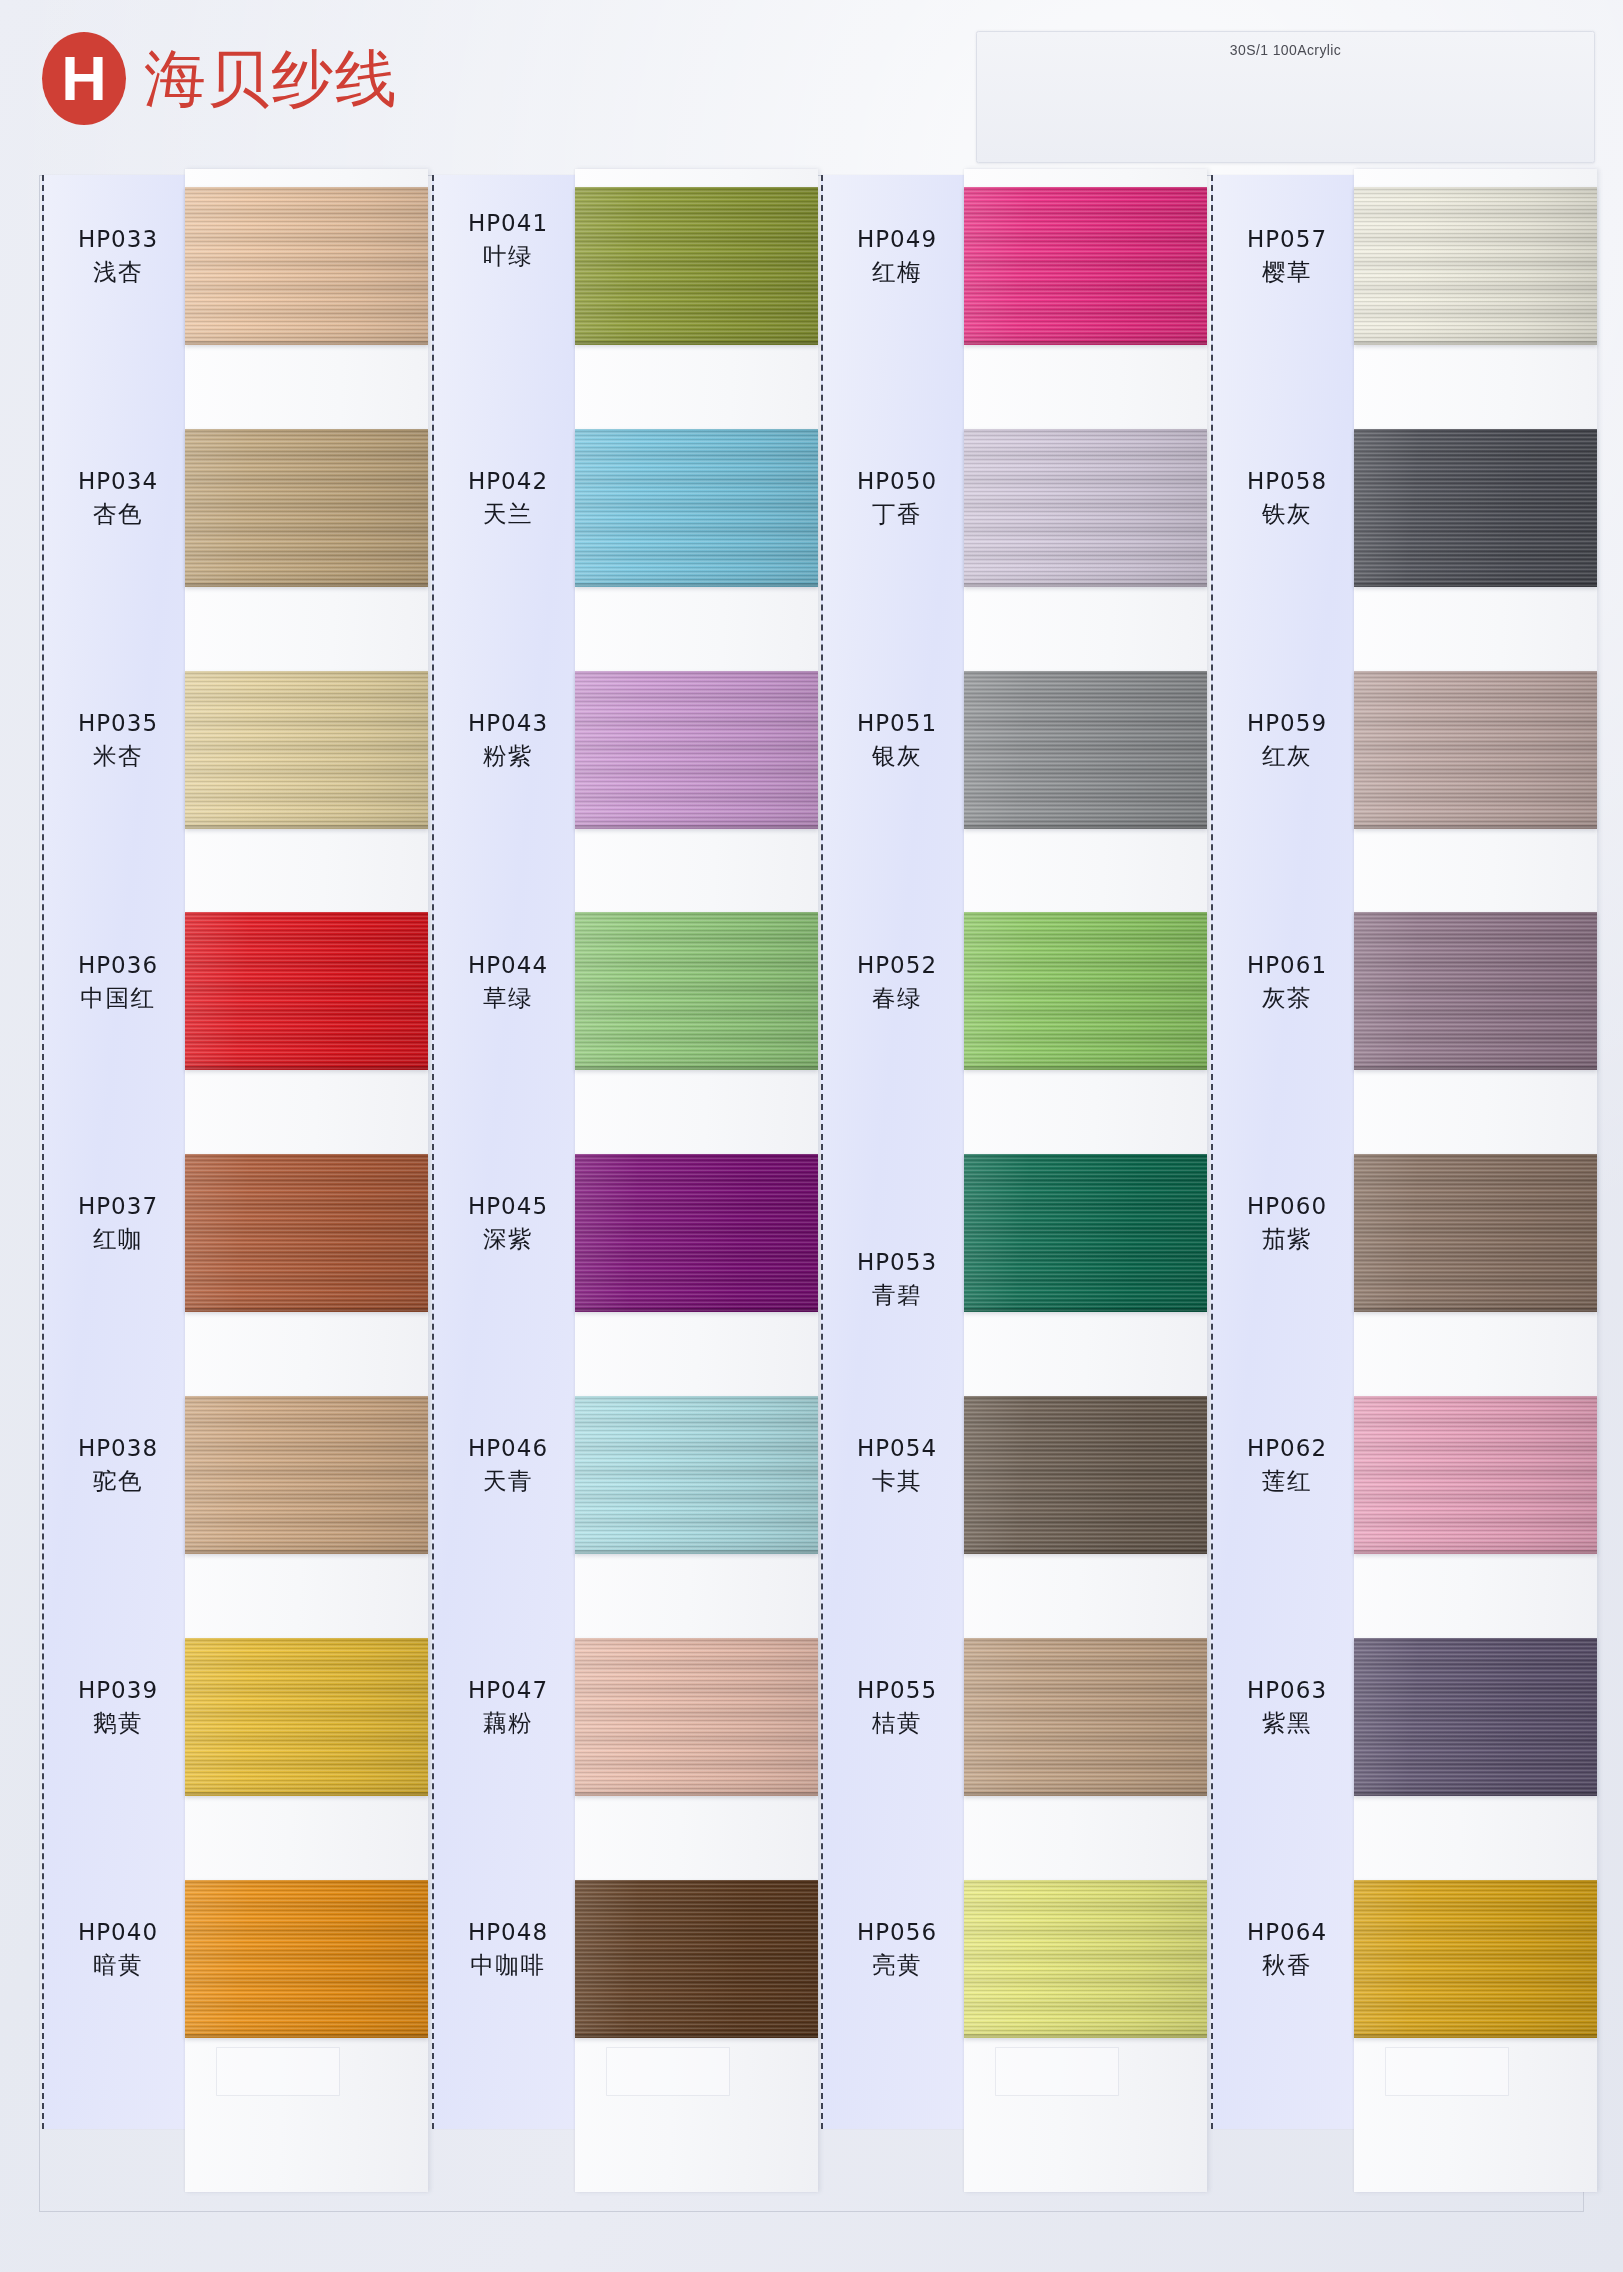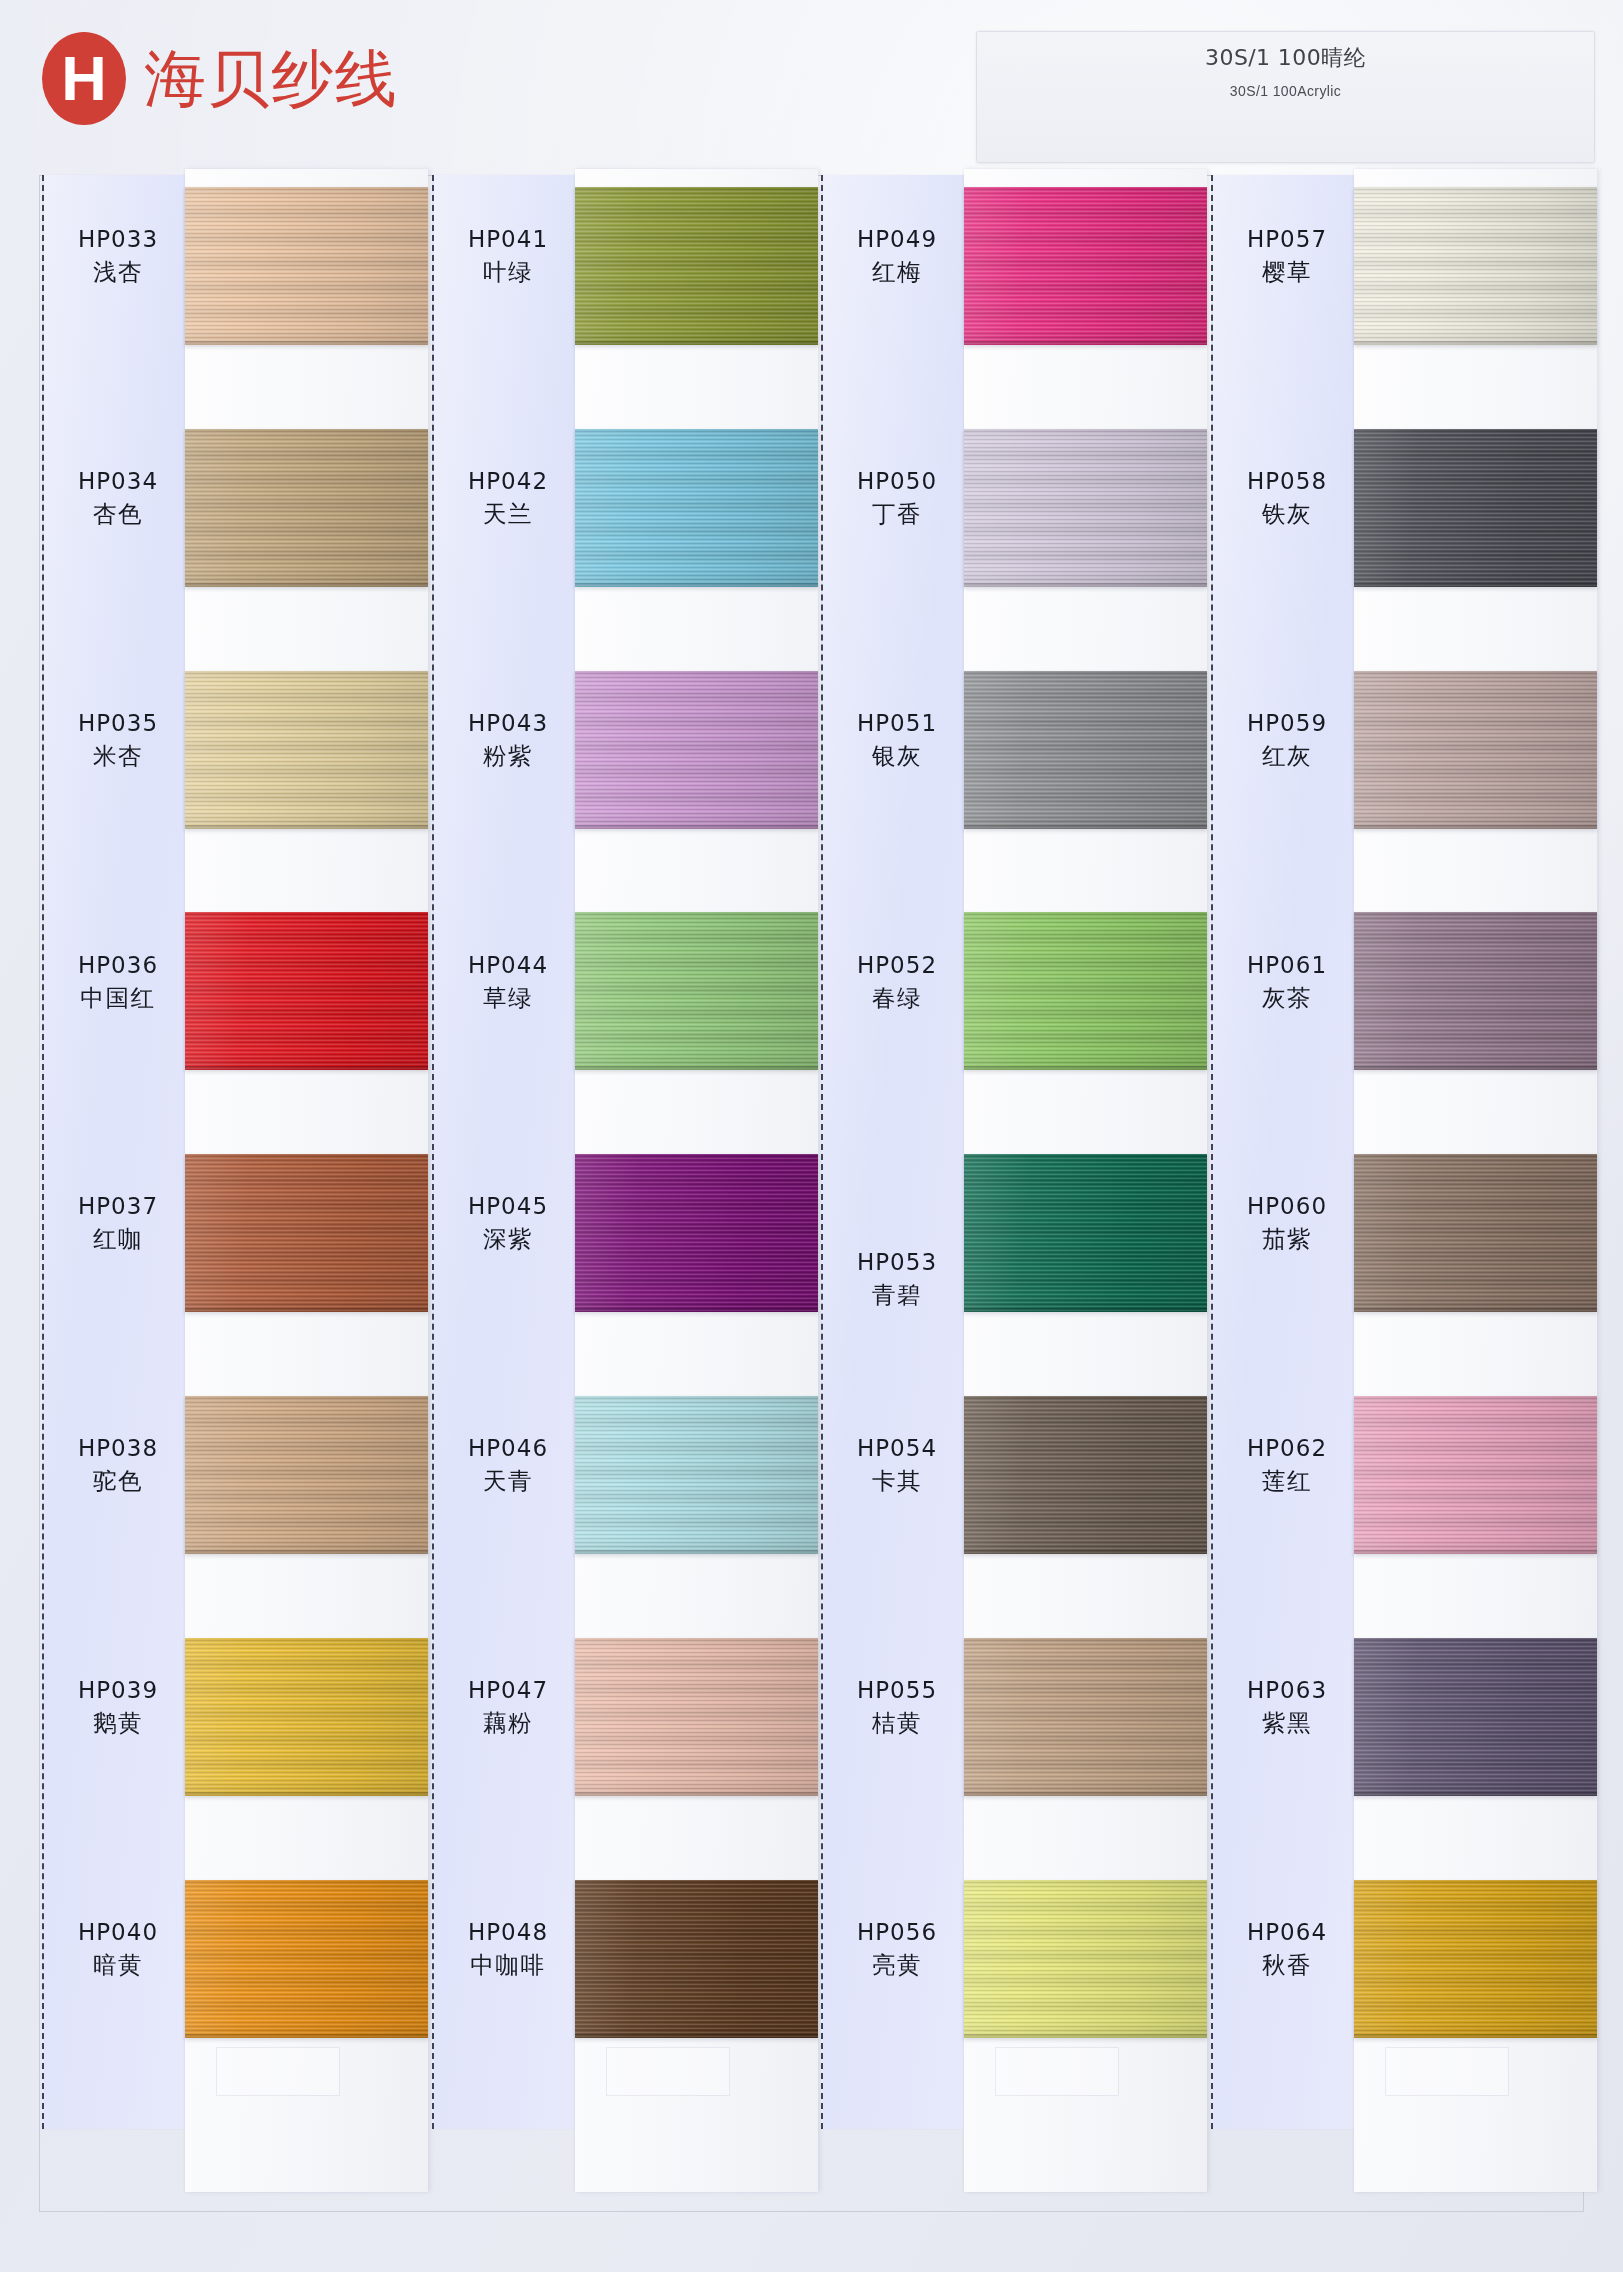--- a/index.html
+++ b/index.html
@@ -133,21 +133,20 @@
 
 <div id="sheet"></div>
 
 <div id="header">
   <div id="logo">
     <div id="logo-mark">H</div>
     <div id="logo-text">海贝纱线</div>
   </div>
 
   <div id="title-card">
-    <div id="title-sub1">30S/1  100晴纶</div>
     <div id="title-sub2">30S/1  100Acrylic</div>
   </div>
 </div>
 
 <div id="frame"></div>
 
 <div id="columns">
     <div class="col c0">
       <div class="label-strip">
         <div class="label" style="top: 52px;">
@@ -221,21 +220,21 @@
         </div>
         <div class="swatch" title="HP040 暗黄" style="top: 1711px; height: 158px; background: rgb(237, 144, 17);">
           <div class="yarn"></div>
           <div class="sheen"></div>
           <div class="edge"></div>
         </div>
       </div>
     </div>
     <div class="col c1">
       <div class="label-strip">
-        <div class="label" style="top: 52px;">
+        <div class="label" style="top: 36px;">
           <div class="code">HP041</div>
           <div class="cname">叶绿</div>
         </div>
         <div class="label" style="top: 294px;">
           <div class="code">HP042</div>
           <div class="cname">天兰</div>
         </div>
         <div class="label" style="top: 536px;">
           <div class="code">HP043</div>
           <div class="cname">粉紫</div>

